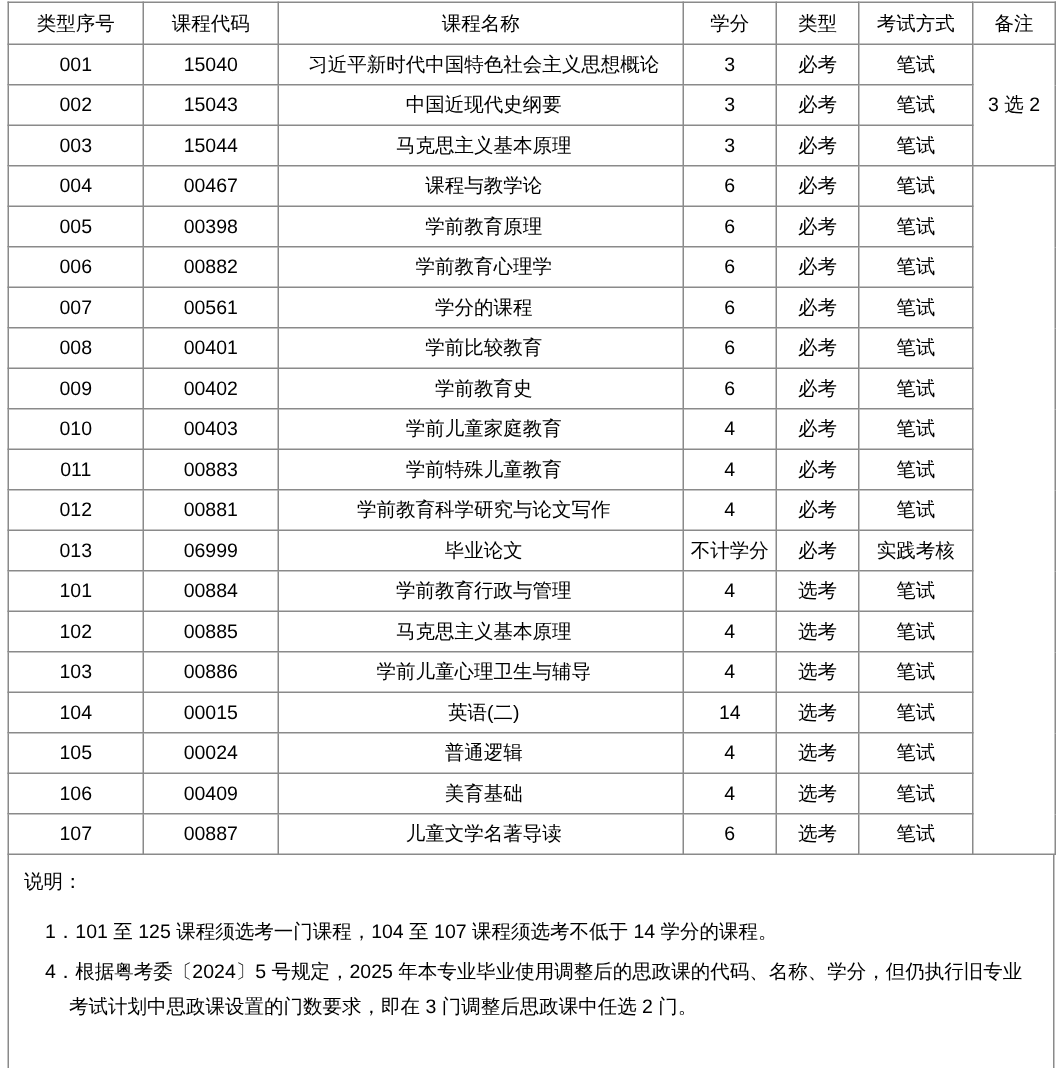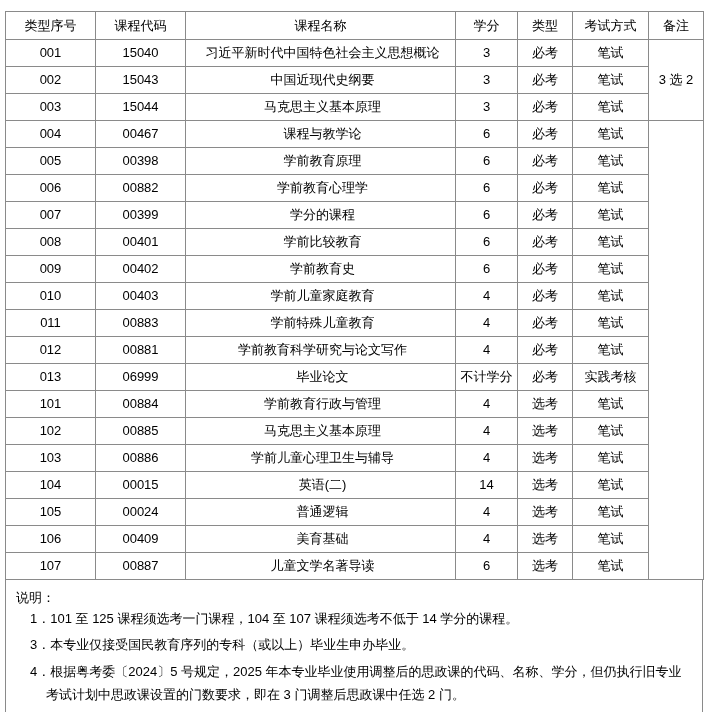--- a/index.html
+++ b/index.html
@@ -12,21 +12,21 @@
     height: 712px;
     font-family: "Liberation Sans", "DejaVu Sans", sans-serif;
     color: #000000;
     overflow: hidden;
   }
   #page {
     position: relative;
     width: 709px;
     height: 712px;
     box-sizing: border-box;
-    padding: 11px 6px 0 5px;
+    padding: 1px 6px 0 5px;
   }
 
   table.plan {
     border-collapse: collapse;
     width: 698px;
     table-layout: fixed;
     font-size: 13px;
   }
   table.plan col.c-seq   { width: 90px; }
   table.plan col.c-code  { width: 90px; }
@@ -68,21 +68,21 @@
     border: 1px solid #8a8a8a;
     border-top: none;
     width: 698px;
     box-sizing: border-box;
     padding: 6px 8px 8px 8px;
     font-size: 13px;
     line-height: 1.0;
     height: 160px;
   }
   .notes-title {
-    margin: 2px 0 0 2px;
+    margin: 2px 0 12px 2px;
     line-height: 20px;
   }
   .note-item {
     margin: 0 0 4px 0;
     padding-left: 32px;
     text-indent: -16px;
     line-height: 22px;
   }
   .note-item.wrap {
     text-indent: -16px;
@@ -163,21 +163,21 @@
         <tr>
           <td>006</td>
           <td>00882</td>
           <td class="name-cell">学前教育心理学</td>
           <td>6</td>
           <td>必考</td>
           <td>笔试</td>
         </tr>
         <tr>
           <td>007</td>
-          <td>00399</td>
+          <td>00561</td>
           <td class="name-cell">学分的课程</td>
           <td>6</td>
           <td>必考</td>
           <td>笔试</td>
         </tr>
         <tr>
           <td>008</td>
           <td>00401</td>
           <td class="name-cell">学前比较教育</td>
           <td>6</td>
@@ -279,17 +279,16 @@
           <td>6</td>
           <td>选考</td>
           <td>笔试</td>
         </tr>
       </tbody>
   </table>
 
   <div class="notes-box">
     <div class="notes-title">说明：</div>
     <div class="note-item">1．101 至 125 课程须选考一门课程，104 至 107 课程须选考不低于 14 学分的课程。</div>
-    <div class="note-item">3．本专业仅接受国民教育序列的专科（或以上）毕业生申办毕业。</div>
     <div class="note-item wrap">4．根据粤考委〔2024〕5 号规定，2025 年本专业毕业使用调整后的思政课的代码、名称、学分，但仍执行旧专业考试计划中思政课设置的门数要求，即在 3 门调整后思政课中任选 2 门。</div>
   </div>
 
 </div>
 
 </body></html>

